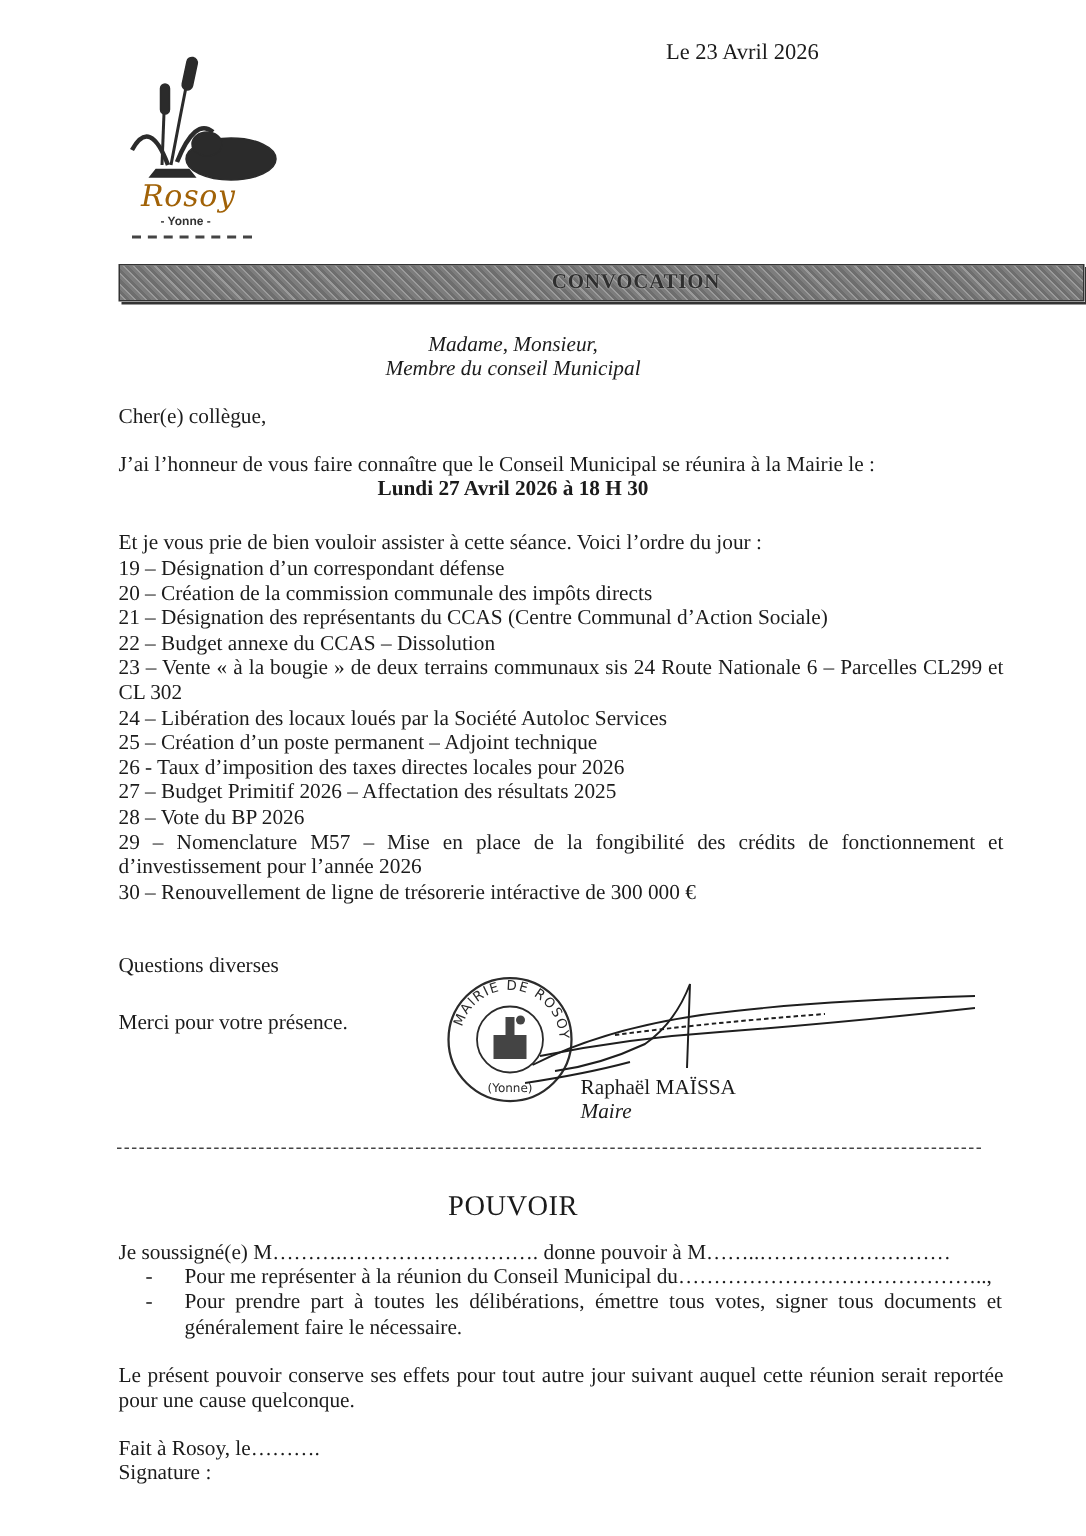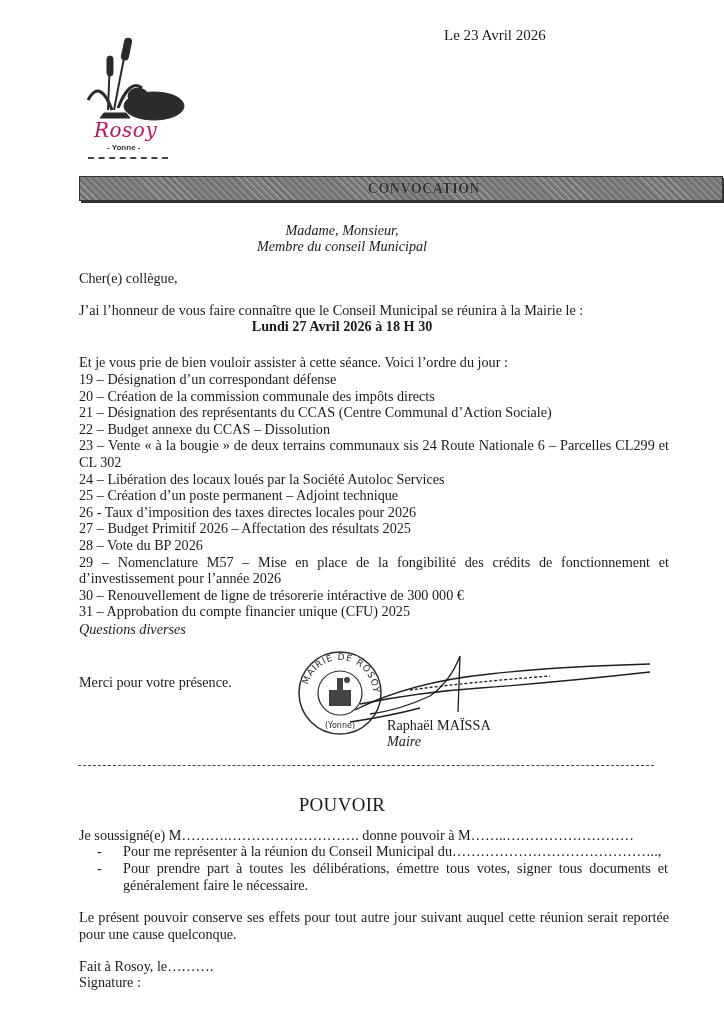--- a/index.html
+++ b/index.html
@@ -3,21 +3,21 @@
 <meta charset="utf-8">
 <style>
   html, body { margin: 0; padding: 0; background: #ffffff; }
   body { width: 724px; height: 1024px; position: relative; overflow: hidden;
          font-family: "Liberation Serif", "DejaVu Serif", serif; color: #1b1b1b; }
   .abs { position: absolute; }
   .t { font-size: 14.2px; line-height: 16.6px; white-space: nowrap; }
   .date { left: 444px; top: 27px; font-size: 15px; }
   .logo { left: 80px; top: 18px; width: 110px; height: 150px; }
   .logo-name { left: 94px; top: 118px; font-family: "DejaVu Serif", serif; font-style: italic;
-               font-size: 20px; color: #be185d; letter-spacing: 0.5px; }
+               font-size: 20px; color: #a16207; letter-spacing: 0.5px; }
   .logo-sub { left: 107px; top: 143px; font-family: "Liberation Sans", sans-serif; font-size: 8px;
               font-weight: bold; color: #333; }
   .logo-line { left: 88px; top: 157px; width: 80px; border-top: 2px dashed #444; }
   .banner { left: 79px; top: 176px; width: 596px; height: 23px; border: 1px solid #333;
             background: repeating-linear-gradient(45deg,#7d7d7d 0 2px,#9a9a9a 2px 3px,#6e6e6e 3px 5px);
             box-shadow: 2px 2px 0 #333; display: flex; align-items: center; justify-content: center; padding-left: 46px; }
   .banner span { font-size: 14px; font-weight: bold; color: #2e2e2e; letter-spacing: 0.5px;
                  text-shadow: 0 0 1px #ddd; }
   .center { left: 0; width: 684px; text-align: center; }
   .italic { font-style: italic; }
@@ -73,24 +73,23 @@
   <div>21 – Désignation des représentants du CCAS (Centre Communal d’Action Sociale)</div>
   <div>22 – Budget annexe du CCAS – Dissolution</div>
   <div class="justify">23 – Vente « à la bougie » de deux terrains communaux sis 24 Route Nationale 6 – Parcelles CL299 et CL 302</div>
   <div>24 – Libération des locaux loués par la Société Autoloc Services</div>
   <div>25 – Création d’un poste permanent – Adjoint technique</div>
   <div>26 - Taux d’imposition des taxes directes locales pour 2026</div>
   <div>27 – Budget Primitif 2026 – Affectation des résultats 2025</div>
   <div>28 – Vote du BP 2026</div>
   <div class="justify">29 – Nomenclature M57 – Mise en place de la fongibilité des crédits de fonctionnement et d’investissement pour l’année 2026</div>
   <div>30 – Renouvellement de ligne de trésorerie intéractive de 300 000 €</div>
-  <div>31 – Approbation du compte financier unique (CFU) 2025</div>
 </div>
 
-<div class="abs t left" style="top:621px;font-style:italic;">Questions diverses</div>
+<div class="abs t left" style="top:636px;">Questions diverses</div>
 <div class="abs t left" style="top:674px;">Merci pour votre présence.</div>
 
 <svg class="abs stamp" viewBox="0 0 86 86">
   <defs>
     <path id="arcTop" d="M10 43 A33 33 0 0 1 76 43"></path>
   </defs>
   <circle cx="43" cy="43" r="41" fill="none" stroke="#2b2b2b" stroke-width="1.5"></circle>
   <circle cx="43" cy="43" r="22" fill="none" stroke="#2b2b2b" stroke-width="1.2"></circle>
   <text font-family="DejaVu Sans, sans-serif" font-size="9" fill="#2b2b2b" letter-spacing="1">
     <textPath href="#arcTop" startOffset="8%">MAIRIE DE ROSOY</textPath>

